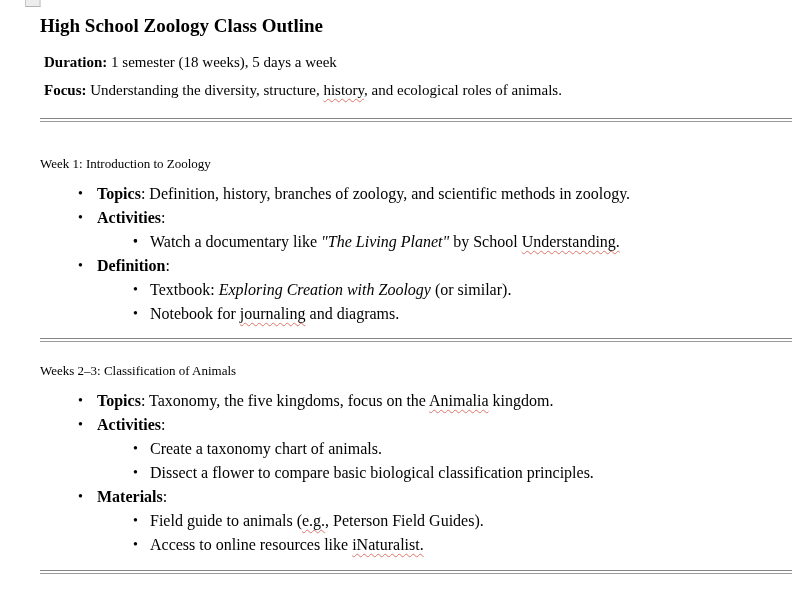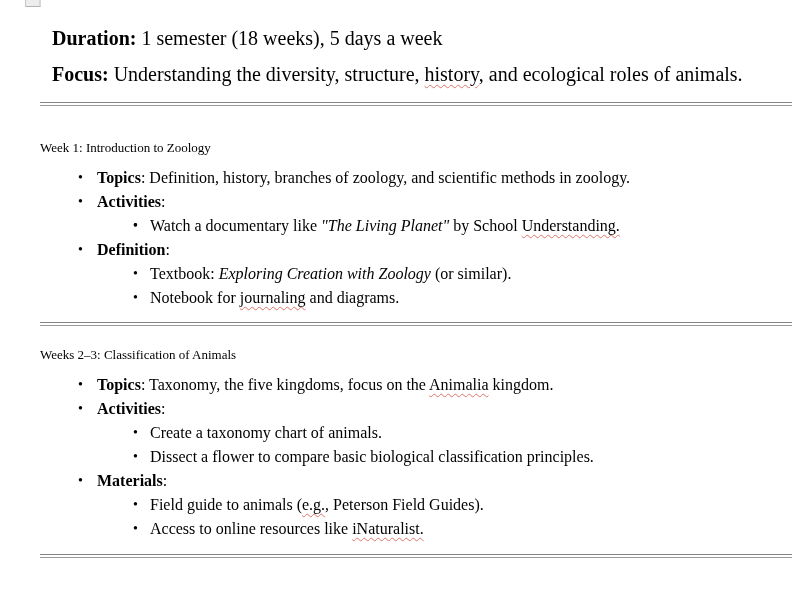--- a/index.html
+++ b/index.html
@@ -24,23 +24,23 @@
     border-right: 2px solid #d8d8d8;
   }
   h1.title {
     font-size: 19px;
     line-height: 24px;
     font-weight: bold;
     margin: 0 0 12px 0;
     white-space: pre-wrap;
   }
   p.meta {
-    font-size: 20px;
+    font-size: 15px;
     line-height: 24px;
-    margin: 12px;
+    margin: 4px;
     white-space: pre-wrap;
   }
   .hr {
     height: 2px;
     border-top: 1px solid #868686;
     border-bottom: 1px solid #9a9a9a;
     margin: 0;
   }
   .hr1 { margin-top: 16px; }
   .hr2 { margin-top: 12px; }
@@ -76,20 +76,21 @@
     text-decoration-thickness: 1px;
     text-underline-offset: 3px;
   }
 </style>
 </head>
 <body>
 
 <div class="doc">
   <div class="corner"></div>
 
+  <h1 class="title">High School Zoology Class Outline</h1>
 
   <p class="meta"><b class="lbl">Duration:</b><span> 1 semester (18 weeks), 5 days a week</span></p>
 
   <p class="meta"><b class="lbl">Focus:</b><span> Understanding the diversity, structure, </span><span class="sq">history</span><span>, and ecological roles of animals.</span></p>
 
   <div class="hr hr1"></div>
 
   <h2 class="section">Week 1: Introduction to Zoology</h2>
 
   <div class="li l1"><span class="bu">•</span><b class="lbl">Topics</b><span>: Definition, history, branches of zoology, and scientific methods in zoology.</span></div>

